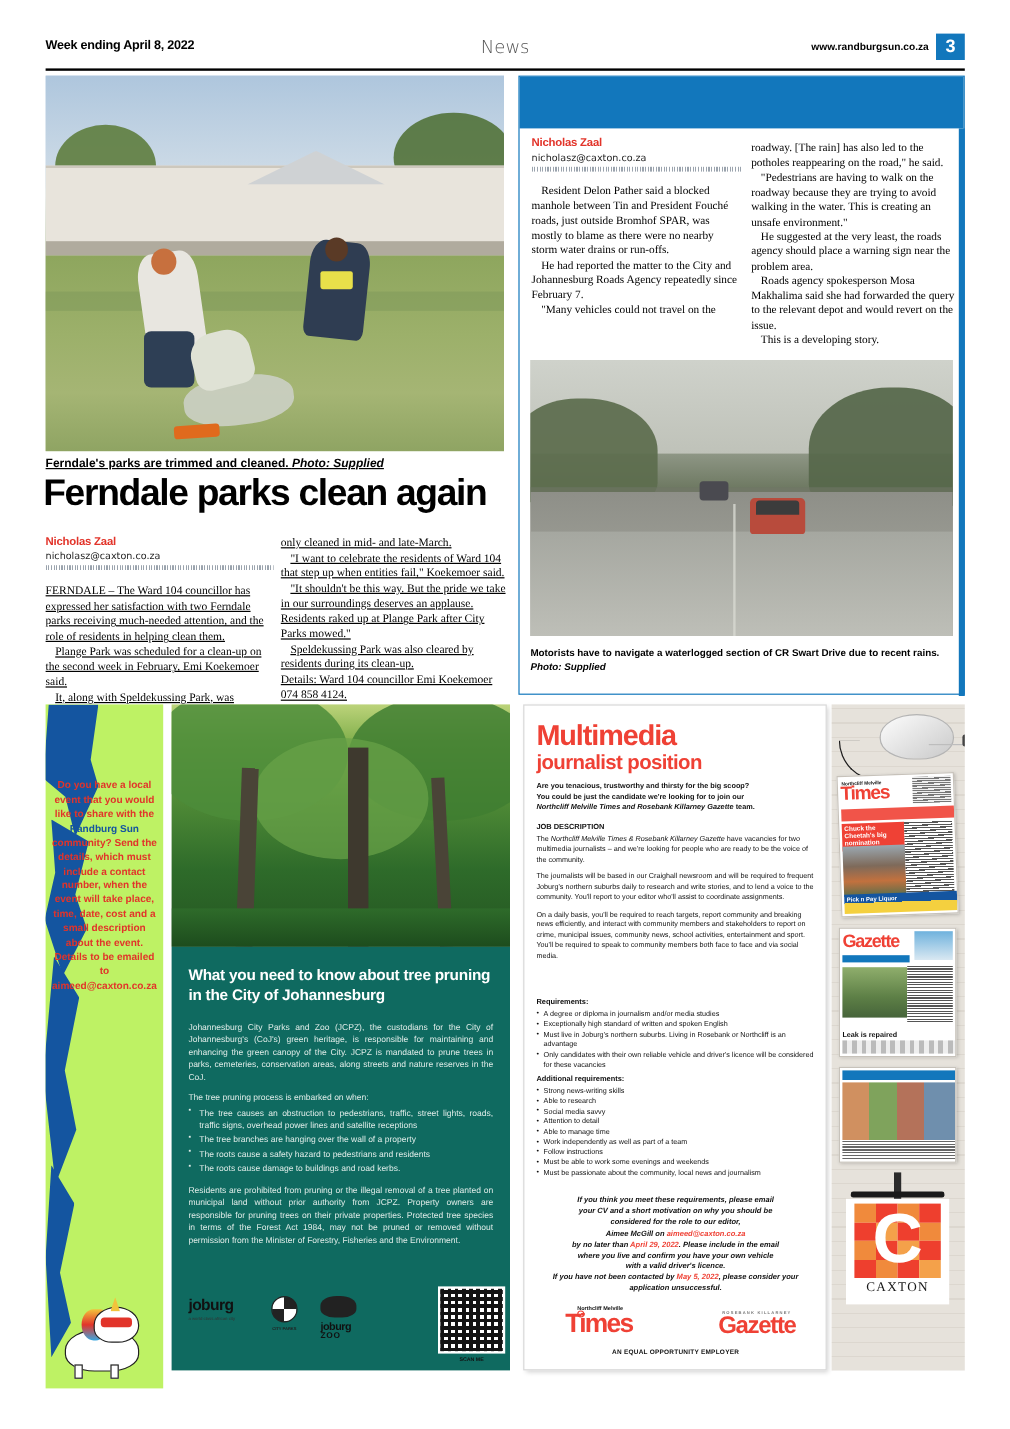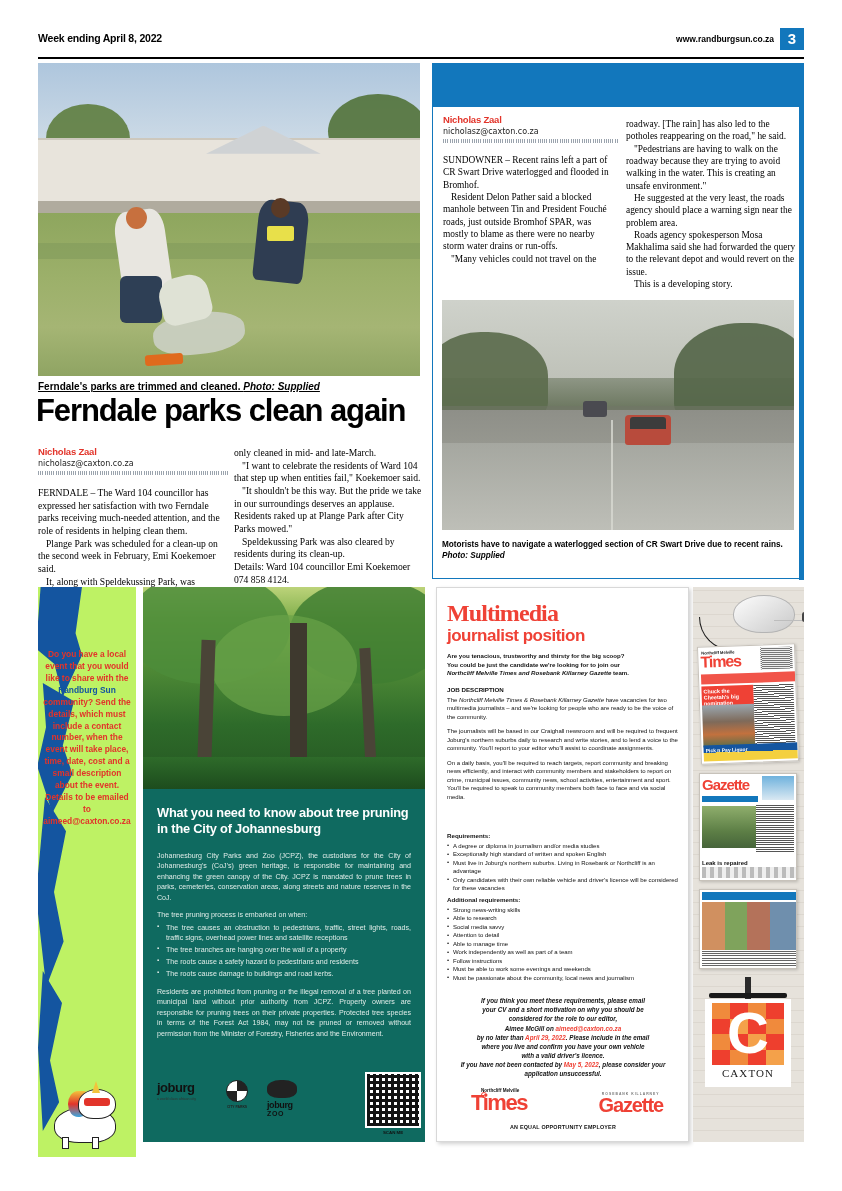--- a/index.html
+++ b/index.html
@@ -54,21 +54,21 @@
   .byline-left { position:absolute; left:38px; top:446px; width:190px; }
   .byl-name { font-size:9.5px; font-weight:bold; color:#e2342a; font-family:"Liberation Sans",sans-serif; letter-spacing:-0.2px; }
   .byl-mail { font-size:8px; color:#222; margin-top:2px; font-family:"DejaVu Sans",sans-serif;}
   .byl-rule { margin-top:3px; height:4px; width:190px;
      background:repeating-linear-gradient(90deg,#9aa3ad 0 1px, #ffffff 1px 2.2px); }
 
   .art-l-col1 { position:absolute; left:38px; top:487px; width:188px; font-family:"Liberation Serif", serif;
      font-size:9.6px; line-height:1.32; color:#000; text-align:left;}
   .art-l-col2 { position:absolute; left:234px; top:447px; width:188px; font-family:"Liberation Serif", serif;
      font-size:9.6px; line-height:1.32; color:#000; text-align:left;}
-  .art-l-col1 p, .art-l-col2 p { text-indent:8px; }
+  .art-l-col1 p, .art-l-col2 p { text-indent:8px;text-decoration:underline; }
   .art-l-col1 p.noind, .art-l-col2 p.noind { text-indent:0; }
 
   
   .right-box { position:absolute; left:432px; top:63px; width:372px; height:516px; border:1px solid #1277bc; }
   .rb-header { position:absolute; left:0; top:0; width:100%; height:43px; background:#1277bc; }
   .rb-title { position:absolute; left:10px; top:6px; font-size:25.5px; font-weight:bold; color:#fff;
      font-family:"Liberation Sans",sans-serif; letter-spacing:-0.9px; }
   .rb-accent { position:absolute; right:-1px; top:43px; width:5px; height:473px; background:#1277bc; }
 
   .rb-byline { position:absolute; left:10px; top:50px; width:175px; }
@@ -162,21 +162,21 @@
       repeating-linear-gradient(90deg,#000 0 3px,transparent 3px 6px),
       repeating-linear-gradient(0deg,#000 0 3px,transparent 3px 6px);
     background-color:#fff; opacity:.92;}
   .qr-cap { position:absolute; left:222px; top:-12px; width:56px; font-size:4.4px; color:#111; font-weight:bold;
      text-align:center;}
 
   
   .mm-ad { position:absolute; left:398px; top:0; width:253px; height:555px; background:#fff;
      border:1px solid #d8d8d8; box-shadow:2px 2px 4px rgba(0,0,0,.18); overflow:hidden;}
   .mm-title1 { position:absolute; left:10px; top:12px; font-size:24px; font-weight:bold; color:#ef4135;
-     letter-spacing:-0.9px; font-family:Liberation Serif, serif;}
+     letter-spacing:-0.9px; font-family:Liberation Sans, sans-serif;}
   .mm-title2 { position:absolute; left:10px; top:38px; font-size:17px; font-weight:bold; color:#ef4135;
      letter-spacing:-0.5px; font-family:"Liberation Sans",sans-serif;}
   .mm-lead { position:absolute; left:10px; top:64px; width:232px; font-size:6.1px; font-weight:bold;
      color:#111; line-height:1.4;}
   .mm-lead i { font-style:italic; }
   .mm-sec { position:absolute; left:10px; width:232px; font-size:6.0px; color:#111; line-height:1.42;}
   .mm-sec h4 { font-size:6.2px; font-weight:bold; margin-bottom:1px;}
   .mm-sec p { margin-bottom:6px;}
   .mm-sec i { font-style:italic; }
   .mm-sec ul { list-style:none; }
@@ -264,20 +264,21 @@
   .cax-word { position:absolute; left:0; top:68px; width:86px; text-align:center; font-size:11px;
      letter-spacing:1.1px; color:#1a1a1a; font-family:"Liberation Serif",serif;}
 </style>
 </head>
 <body>
 
 <div class="page">
 
   <div class="masthead">
     <div class="mh-left">Week ending April 8, 2022</div>
+    <div class="mh-center">News</div>
     <div class="mh-right">www.randburgsun.co.za</div>
     <div class="mh-pagenum">3</div>
   </div>
   <div class="mh-rule"></div>
 
   <div class="photo-left">
     <div class="pl-sky"></div>
     <div class="pl-tree1"></div>
     <div class="pl-tree2"></div>
     <div class="pl-wall"></div>
@@ -324,22 +325,22 @@
     <div class="rb-header"></div>
     <div class="rb-accent"></div>
 
     <div class="rb-byline">
       <div class="byl-name">Nicholas Zaal</div>
       <div class="byl-mail">nicholasz@caxton.co.za</div>
       <div class="byl-rule" style="width:175px"></div>
     </div>
 
     <div class="rb-col1">
-      <p class="noind">SUNDOWNER – Recent rains left a part of CR Swart Drive waterlogged and flooded in Bromhof.</p>
       <p>Resident Delon Pather said a blocked manhole between Tin and President Fouché roads, just outside Bromhof SPAR, was mostly to blame as there were no nearby storm water drains or run-offs.</p>
+      <p>He had reported the matter to the City and Johannesburg Roads Agency repeatedly since February 7.</p>
       <p>"Many vehicles could not travel on the</p>
     </div>
     <div class="rb-col2">
       <p class="noind">roadway. [The rain] has also led to the potholes reappearing on the road," he said.</p>
       <p>"Pedestrians are having to walk on the roadway because they are trying to avoid walking in the water. This is creating an unsafe environment."</p>
       <p>He suggested at the very least, the roads agency should place a warning sign near the problem area.</p>
       <p>Roads agency spokesperson Mosa Makhalima said she had forwarded the query to the relevant depot and would revert on the issue.</p>
       <p>This is a developing story.</p>
     </div>
   </div>

